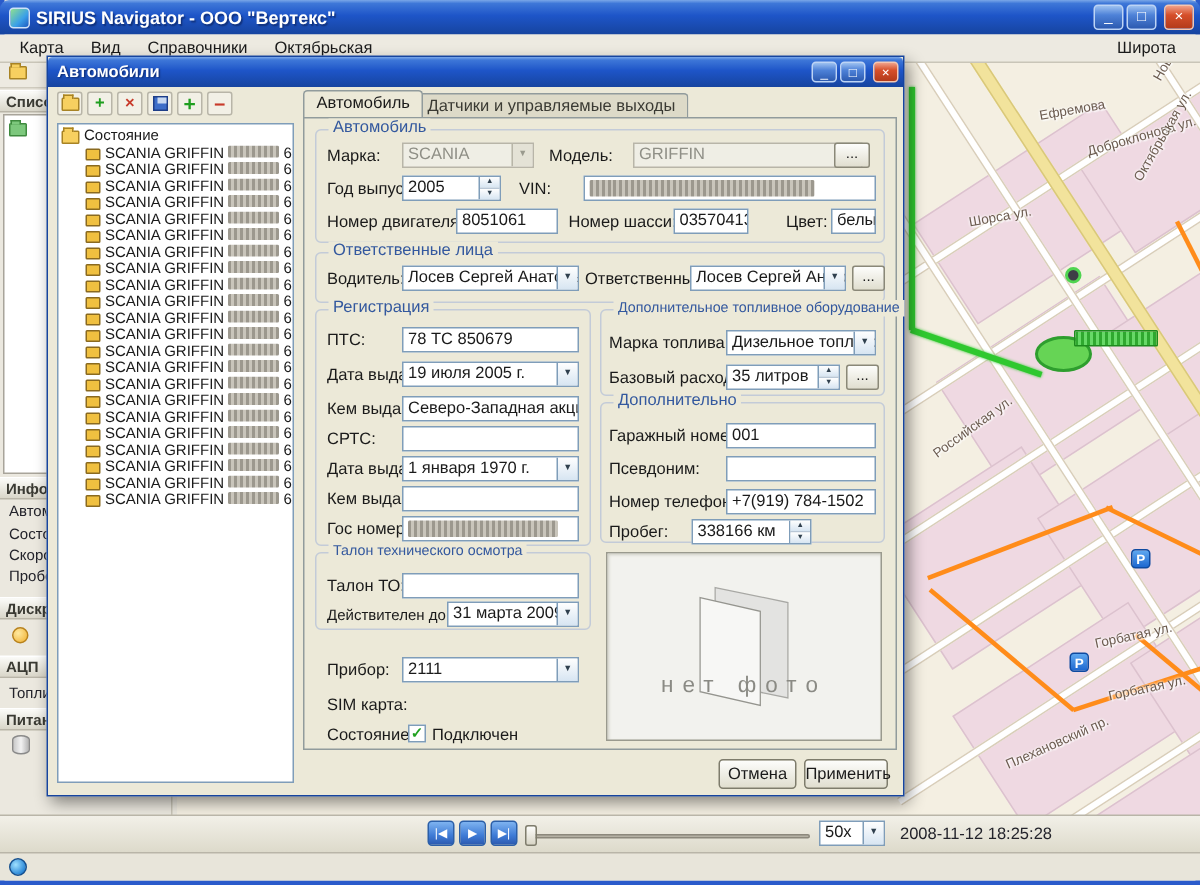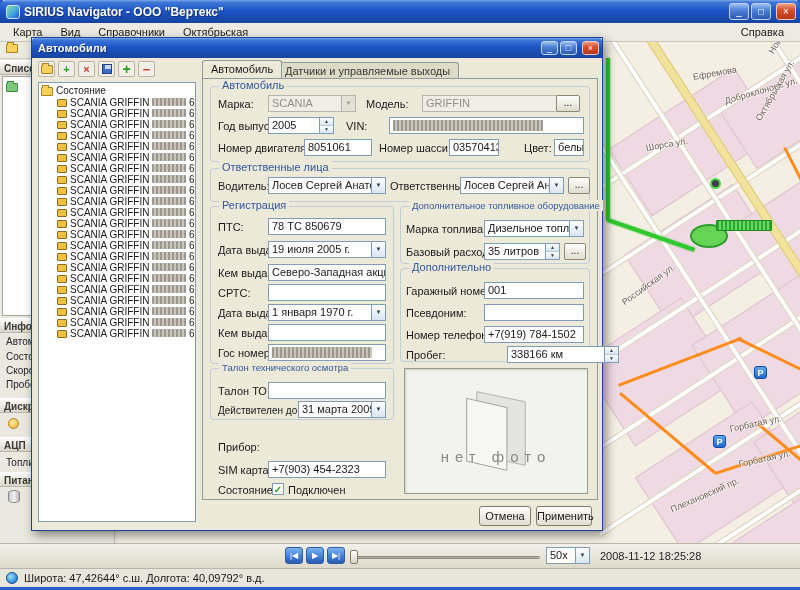--- a/index.html
+++ b/index.html
@@ -176,21 +176,21 @@
     </span>
   </div>
 
   <div class="menubar">
     <span style="display:flex">
         <span class="menu-item">Карта</span>
         <span class="menu-item">Вид</span>
         <span class="menu-item">Справочники</span>
         <span class="menu-item">Октябрьская</span>
       </span>
-    <span class="menu-item menu-right">Справка</span>
+    <span class="menu-item menu-right">Широта</span>
   </div>
 
   <div class="map">
     <div class="blk" style="left:500px;top:60px;width:150px;height:80px"></div>
     <div class="blk" style="left:610px;top:30px;width:120px;height:70px"></div>
     <div class="blk" style="left:520px;top:170px;width:130px;height:90px"></div>
     <div class="blk" style="left:630px;top:140px;width:130px;height:90px"></div>
     <div class="blk" style="left:480px;top:280px;width:120px;height:100px"></div>
     <div class="blk" style="left:590px;top:260px;width:130px;height:100px"></div>
     <div class="blk" style="left:530px;top:390px;width:140px;height:90px"></div>
@@ -457,22 +457,24 @@
       <span class="gtitle small">Талон технического осмотра</span>
     </div>
     <div class="lab" style="left:186px;top:347px">Талон ТО:</div>
     <div class="xp-input" style="left:236px;top:344px;width:118px"></div>
     <div class="lab" style="left:186px;top:367px;font-size:10px">Действителен до:</div>
     <div class="xp-combo" style="left:266px;top:363px;width:88px">
       <span>31  марта  2009 г.</span><span class="arrow">▼</span>
     </div>
 
     <div class="lab" style="left:186px;top:403px">Прибор:</div>
+    <div class="xp-combo" style="left:236px;top:400px;width:118px">
+      <span>2111</span><span class="arrow">▼</span>
+    </div>
     <div class="lab" style="left:186px;top:426px">SIM карта:</div>
-    <div class="xp-input" style="left:236px;top:423px;width:118px">+7(903) 454-2323</div>
     <div class="lab" style="left:186px;top:446px">Состояние:</div>
     <div class="chk" style="left:240px;top:445px">✓</div>
     <div class="lab" style="left:256px;top:446px">Подключен</div>
 
     <div class="groupbox" style="left:368px;top:168px;width:190px;height:58px">
       <span class="gtitle small">Дополнительное топливное оборудование</span>
     </div>
     <div class="lab" style="left:374px;top:185px">Марка топлива:</div>
     <div class="xp-combo" style="left:452px;top:182px;width:100px">
       <span>Дизельное топливо</span><span class="arrow">▼</span>
@@ -490,21 +492,21 @@
     <div class="groupbox" style="left:368px;top:230px;width:190px;height:94px">
       <span class="gtitle">Дополнительно</span>
     </div>
     <div class="lab" style="left:374px;top:247px">Гаражный номер:</div>
     <div class="xp-input" style="left:452px;top:244px;width:100px">001</div>
     <div class="lab" style="left:374px;top:269px">Псевдоним:</div>
     <div class="xp-input" style="left:452px;top:266px;width:100px"></div>
     <div class="lab" style="left:374px;top:291px">Номер телефона:</div>
     <div class="xp-input" style="left:452px;top:288px;width:100px">+7(919) 784-1502</div>
     <div class="lab" style="left:374px;top:311px">Пробег:</div>
-    <div class="xp-spin" style="left:475px;top:308px;width:112px">
+    <div class="xp-spin" style="left:429px;top:308px;width:80px">
       <span>338166 км</span>
       <span class="spin-btns">
           <span>▲</span>
           <span>▼</span>
         </span>
     </div>
 
     <div class="photo-box" style="left:372px;top:330px;width:184px;height:126px">
       <svg width="78" height="92" viewBox="0 0 90 110">
         <polygon points="22,8 80,20 80,96 22,84" fill="#E3E3E1" stroke="#A8A8A4"></polygon>
@@ -523,16 +525,15 @@
     <div class="slider-track"></div>
     <div class="slider-thumb"></div>
     <div class="xp-combo speed-combo" style="height:17px">
       <span>50x</span><span class="arrow">▼</span>
     </div>
     <span class="timestamp">2008-11-12 18:25:28</span>
   </div>
 
   <div class="statusbar">
     <span class="globe-ic"></span>
-    <span>Широта:  47,42644° с.ш.    Долгота:  40,09792° в.д.</span>
   </div>
 
 </div>
 
 </body></html>

